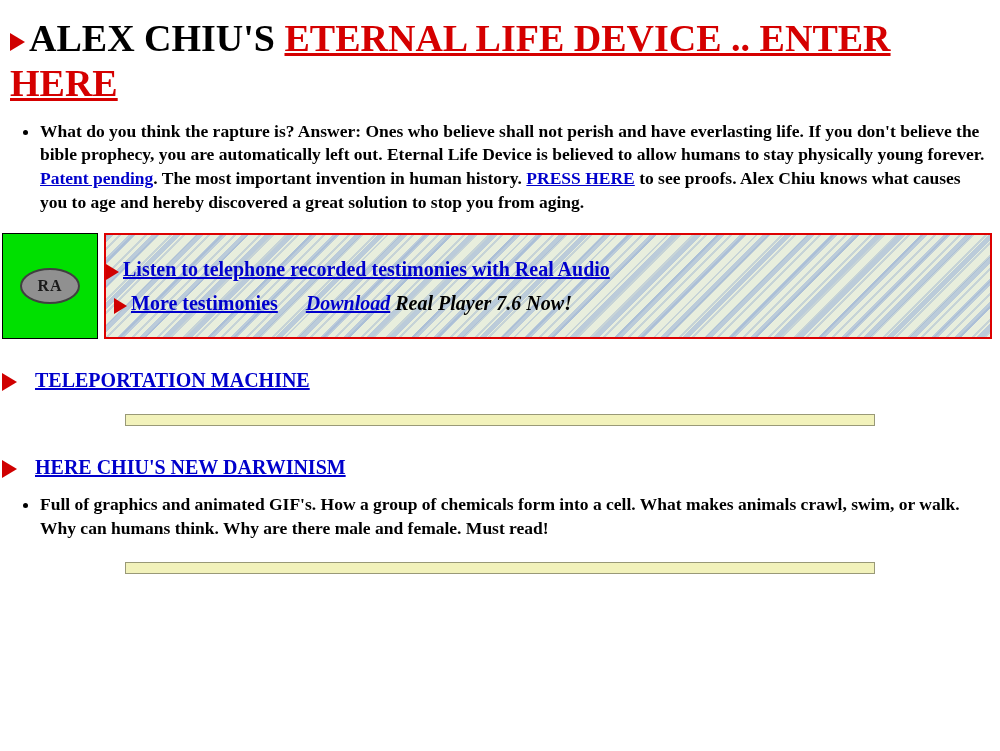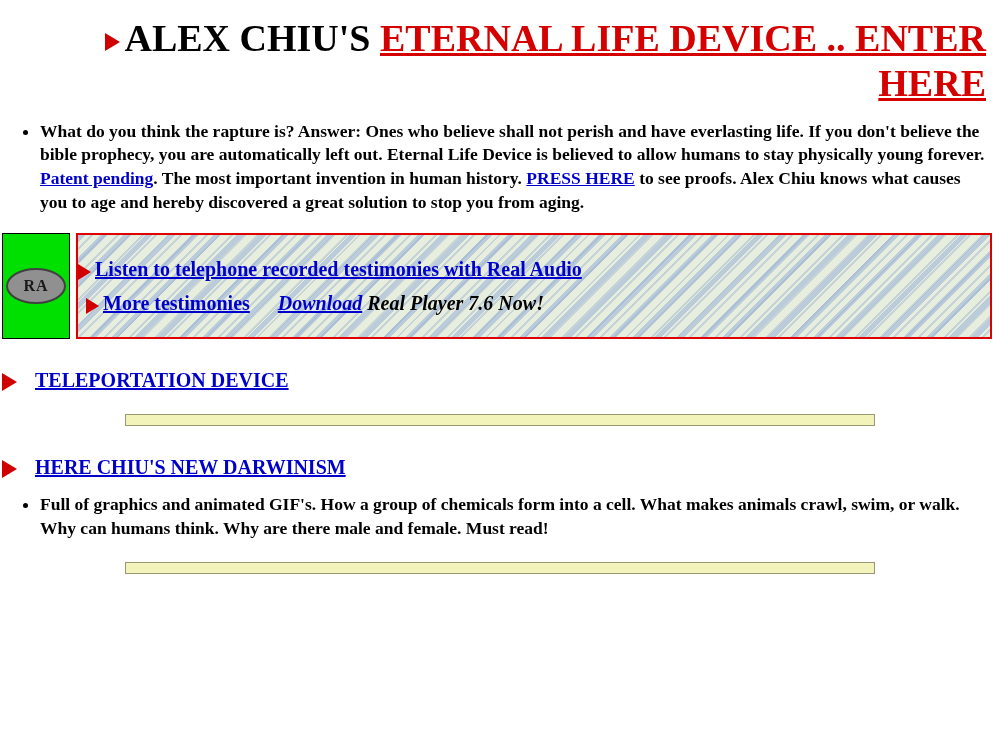--- a/index.html
+++ b/index.html
@@ -34,21 +34,21 @@
   .arrow.sm {
     border-top-width: 8px;
     border-bottom-width: 8px;
     border-left-width: 13px;
   }
 
   
   h1.title {
     font-size: 38px;
     font-weight: bold;
-    text-align: right;
+    text-align: left;
     margin: 16px 14px 10px 10px;
     line-height: 1.18;
     letter-spacing: 0;
   }
   h1.title .blackpart {
     color: #000000;
   }
   h1.title a.redlink {
     color: #d50000;
     text-decoration: underline;
@@ -71,21 +71,21 @@
   }
 
   
   .ra-wrap {
     display: flex;
     margin: 18px 8px 0 2px;
     align-items: stretch;
     height: 106px;
   }
   .ra-logo {
-    width: 68px;
+    width: 96px;
     background: #00e000;
     border: 1px solid #000000;
     box-sizing: border-box;
     display: flex;
     align-items: center;
     justify-content: center;
     flex: none;
   }
   .ra-ellipse {
     width: 56px;
@@ -199,21 +199,21 @@
         <span class="arrow sm"></span><a class="ra-link" href="#">Listen to telephone recorded testimonies with Real Audio</a>
       </div>
       <div class="ra-row">
         <span class="ra-inner"><span class="arrow sm"></span><a class="ra-link" href="#">More testimonies</a></span>
         <span class="ra-inner ra-row2-group"><a class="dl" href="#">Download</a><span class="dltail"> Real Player 7.6 Now!</span></span>
       </div>
     </div>
   </div>
 
   <div class="sec-head">
-    <span class="arrow"></span><a href="#">TELEPORTATION DEVICE</a>
+    <span class="arrow"></span><a href="#">TELEPORTATION MACHINE</a>
   </div>
 
   <div class="divider"></div>
 
   <div class="sec-head">
     <span class="arrow"></span><a href="#">HERE CHIU'S NEW DARWINISM</a>
   </div>
   <ul class="bl">
     <li>Full of graphics and animated GIF's. How a group of chemicals form into a cell. What makes animals crawl, swim, or walk. Why can humans think. Why are there male and female. Must read!</li>
   </ul>

